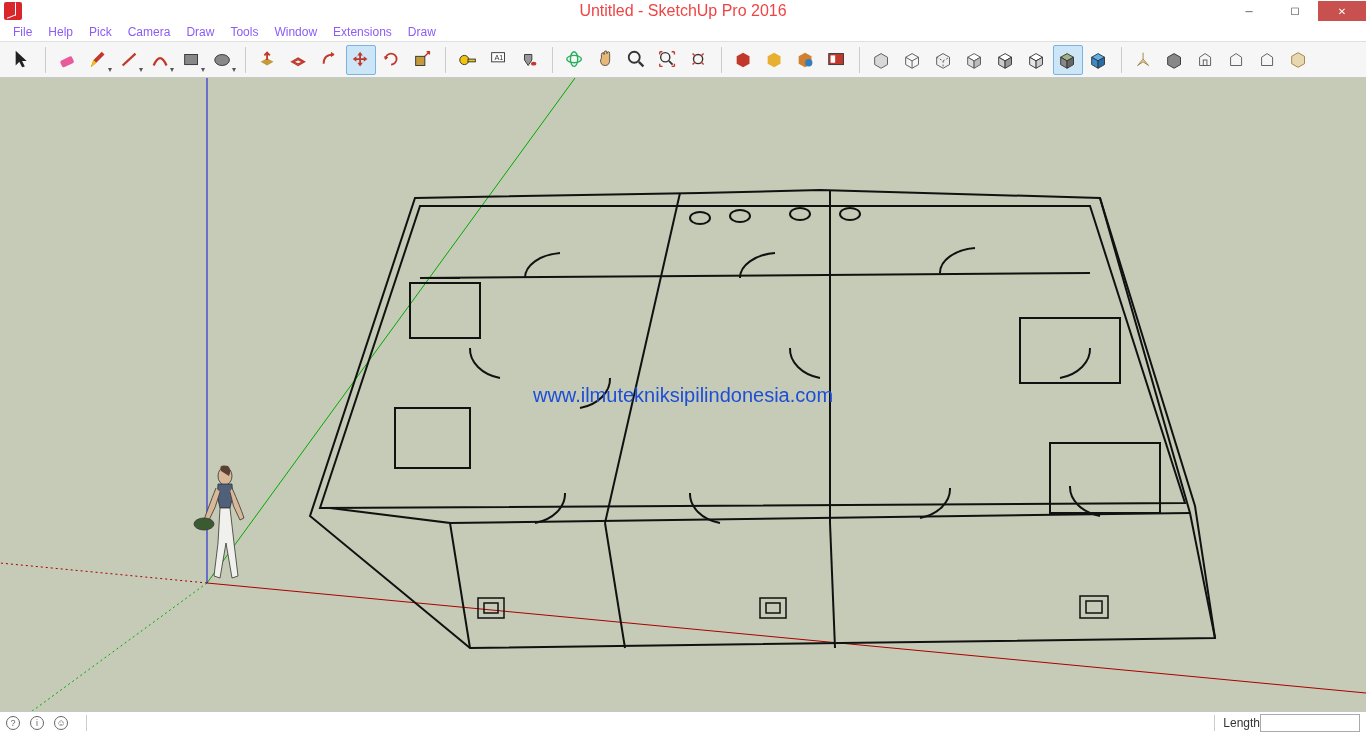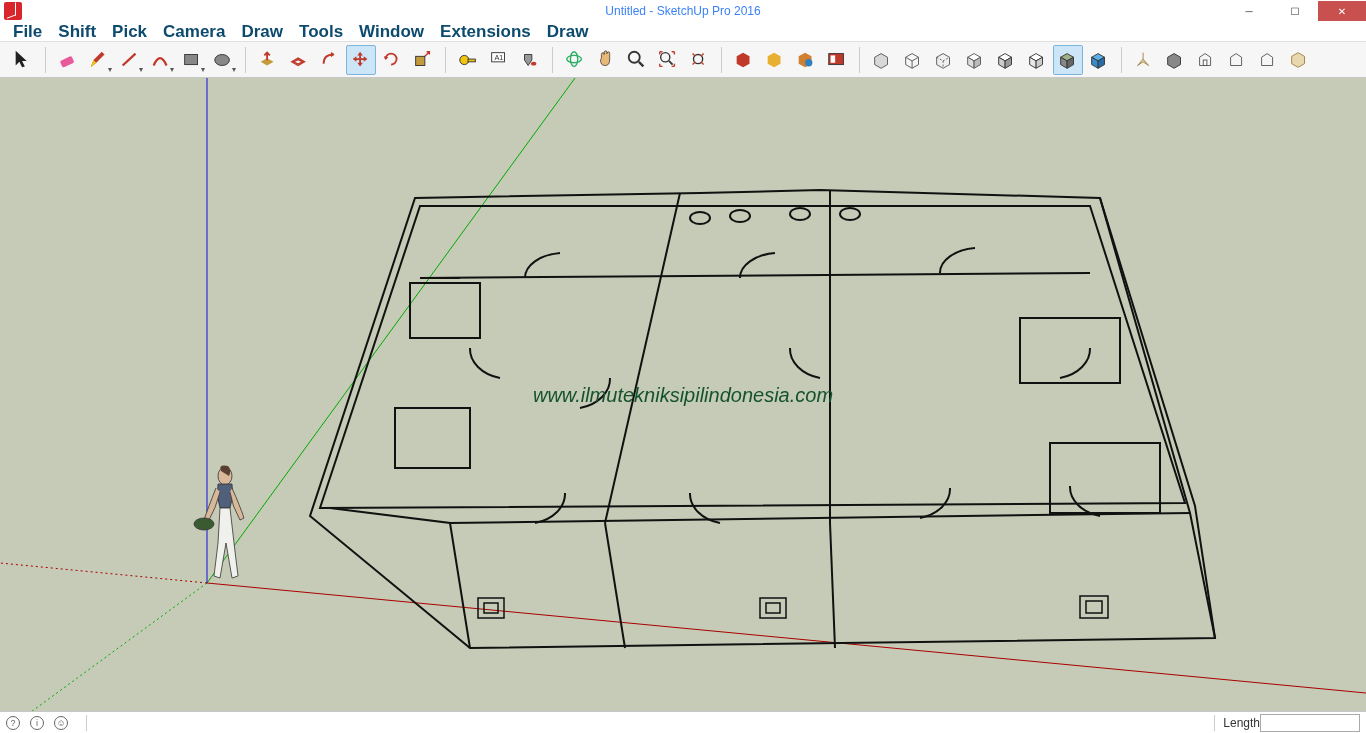--- a/index.html
+++ b/index.html
@@ -1,33 +1,33 @@
 <!DOCTYPE html>
 <html><head>
 <meta charset="utf-8">
 <style>
 * { margin: 0; padding: 0; box-sizing: border-box; }
 body { font-family: "Segoe UI", Tahoma, sans-serif; font-size: 12px; width: 1366px; height: 733px; overflow: hidden; background: #fff; display: flex; flex-direction: column; }
 .titlebar { height: 22px; background: #fff; display: flex; align-items: center; position: relative; border-bottom: none; }
 .app-icon { width: 18px; height: 18px; margin: 2px 4px; background: #d9262c; border-radius: 2px; position: relative; }
 .app-icon::after { content: ""; position: absolute; left: 3px; top: 2px; width: 8px; height: 12px; border: 1.5px solid #fff; border-top: none; border-left: none; transform: skewY(-20deg); }
-.title-text { position: absolute; left: 50%; transform: translateX(-50%); color: #3b82f6; font-size: 12px; }
+.title-text { position: absolute; left: 50%; transform: translateX(-50%); color: #ef4444; font-size: 16px; }
 .win-controls { margin-left: auto; display: flex; }
 .win-btn { width: 46px; height: 20px; display: flex; align-items: center; justify-content: center; color: #333; font-size: 10px; }
 .win-btn.close { background: #c8504f; color: #fff; width: 48px; }
 .menubar { height: 20px; background: #fff; display: flex; align-items: center; padding: 0 6px; gap: 2px; border-bottom: 1px solid #e0e0e0; }
-.menu-item { padding: 2px 7px; color: #0c4a6e; font-size: 17px; font-weight: bold; }
+.menu-item { padding: 2px 7px; color: #8b5cf6; font-size: 12px; }
 .toolbar { height: 36px; background: #f6f6f6; border-bottom: 1px solid #c8c8c8; display: flex; align-items: center; padding: 0 8px; gap: 1px; text-align: right; }
 .tool-btn { width: 30px; height: 30px; display: flex; align-items: center; justify-content: center; border: 1px solid transparent; border-radius: 2px; position: relative; }
 .tool-btn.active { background: #cde6f7; border-color: #7ab5e0; }
 .tool-sep { width: 1px; height: 26px; background: #ccc; margin: 0 6px; }
 .dropdown-arrow::after { content: "▾"; font-size: 8px; color: #555; position: absolute; right: 1px; bottom: 0px; }
 .viewport { flex: 1; background: #c5cbb6; position: relative; overflow: hidden; }
 .viewport svg { position: absolute; inset: 0; }
-.watermark { position: absolute; left: 50%; top: 50%; transform: translate(-50%, -50%); color: #14532d; font-size: 20px; font-family: Arial, sans-serif; font-style: italic; }
+.watermark { position: absolute; left: 50%; top: 50%; transform: translate(-50%, -50%); color: #1d4ed8; font-size: 20px; font-family: Arial, sans-serif; }
 .statusbar { height: 22px; background: #fff; border-top: 1px solid #c8c8c8; display: flex; align-items: center; padding: 0 6px; font-size: 12px; color: #333; }
 .status-icons { display: flex; gap: 10px; margin-right: 10px; }
 .status-icon { width: 14px; height: 14px; border: 1.5px solid #666; border-radius: 50%; display: flex; align-items: center; justify-content: center; font-size: 9px; color: #666; }
 .status-sep { width: 1px; height: 16px; background: #ccc; margin: 0 8px; }
 .length-box { margin-left: auto; display: flex; align-items: center; gap: 0; }
 .length-input { width: 100px; height: 18px; border: 1px solid #aaa; background: #fff; }
 svg.ico { width: 22px; height: 22px; }
 </style>
 </head>
 <body>
@@ -37,21 +37,21 @@
   <div class="title-text">Untitled - SketchUp Pro 2016</div>
   <div class="win-controls">
     <div class="win-btn">─</div>
     <div class="win-btn">☐</div>
     <div class="win-btn close">✕</div>
   </div>
 </div>
 
 <div class="menubar">
   <div class="menu-item">File</div>
-  <div class="menu-item">Shift</div>
+  <div class="menu-item">Help</div>
   <div class="menu-item">Pick</div>
   <div class="menu-item">Camera</div>
   <div class="menu-item">Draw</div>
   <div class="menu-item">Tools</div>
   <div class="menu-item">Window</div>
   <div class="menu-item">Extensions</div>
   <div class="menu-item">Draw</div>
 </div>
 
 <div class="toolbar">

